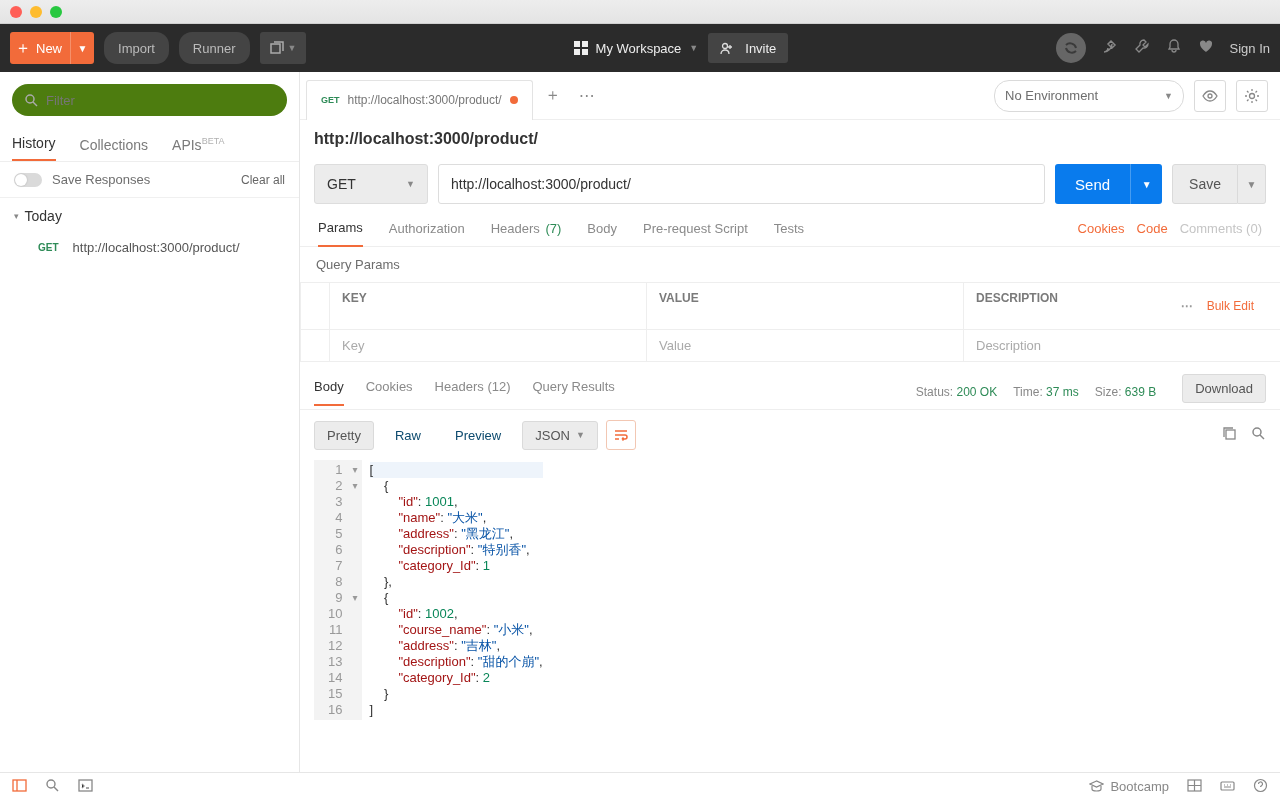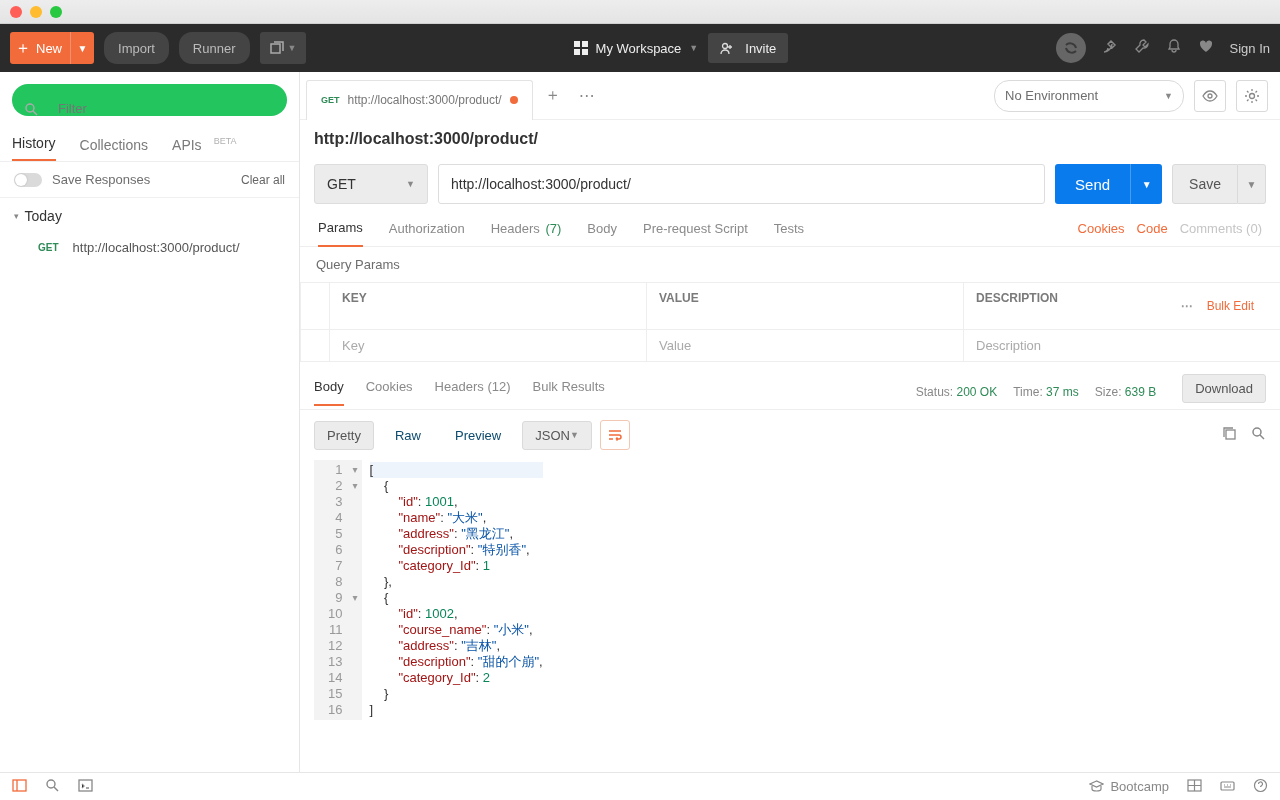--- a/index.html
+++ b/index.html
@@ -26,26 +26,26 @@
 .workspace .grid-icon i { background:#eee; }
 .invite-btn { background:#444; color:#eee; height:30px; border-radius:3px; padding:0 12px; display:flex; align-items:center; gap:12px; }
 .topbar-right { display:flex; align-items:center; gap:16px; margin-left:auto; }
 .top-icon { color:#888; font-size:16px; }
 .signin { color:#ccc; font-size:13px; }
 .round-icon { width:30px; height:30px; border-radius:50%; background:#666; display:flex; align-items:center; justify-content:center; color:#444; }
 
 
 .main { display:flex; height: calc(800px - 24px - 48px - 28px); }
 .sidebar { width:300px; border-right:1px solid #e6e6e6; display:flex; flex-direction:column; }
-.filter-box { margin:12px; height:32px; background:#22c55e; border-radius:16px; display:flex; align-items:flex-end; padding:0 12px; gap:20px; color:#999; }
+.filter-box { margin:12px; height:32px; background:#4d7c0f; border-radius:16px; display:flex; align-items:center; padding:0 12px; gap:8px; color:#999; }
 .filter-box input { border:none; background:transparent; outline:none; flex:1; font-size:13px; }
 .side-tabs { display:flex; padding:0 12px; border-bottom:1px solid #eee; gap:24px; height:34px; align-items:flex-end; }
 .side-tab { padding-bottom:8px; color:#7a7a7a; font-size:14px; cursor:pointer; }
 .side-tab.active { color:#333; border-bottom:2px solid #f26b3a; }
-.side-tab .beta { font-size:9px; color:#b1b1b1; vertical-align:super; margin-left:12px; }
+.side-tab .beta { font-size:9px; color:#b1b1b1; vertical-align:super; margin-left:0; }
 .save-row { display:flex; align-items:center; padding:10px 14px; border-bottom:1px solid #f0f0f0; }
 .toggle { width:28px; height:14px; background:#dadada; border-radius:7px; position:relative; margin-right:10px; }
 .toggle::after { content:""; position:absolute; width:12px; height:12px; background:#fff; border-radius:50%; top:1px; left:1px; box-shadow:0 0 2px rgba(0,0,0,.2); }
 .save-row span { color:#6e6e6e; font-size:13px; }
 .save-row .clear { margin-left:auto; color:#666; font-size:12px; }
 .hist-today { padding:10px 14px; display:flex; align-items:center; gap:6px; font-size:14px; color:#333; }
 .hist-item { padding:6px 14px 6px 38px; display:flex; align-items:center; gap:14px; font-size:13px; }
 .hist-method { font-size:10px; font-weight:bold; color:#2e8b57; }
 .hist-url { color:#555; }
 
@@ -95,21 +95,21 @@
 .resp-tabs { display:flex; gap:22px; padding:12px 14px 0; border-bottom:1px solid #eee; align-items:center; }
 .resp-tabs .t { padding-bottom:10px; color:#8a8a8a; font-size:13px; }
 .resp-tabs .t.active { color:#333; border-bottom:2px solid #f26b3a; margin-bottom:-1px; }
 .resp-tabs .meta { margin-left:auto; display:flex; gap:16px; font-size:12px; color:#888; align-items:center; }
 .resp-tabs .meta b { color:#2e8b57; font-weight:normal; }
 .dl-btn { background:#ececec; border:1px solid #dadada; border-radius:3px; padding:6px 12px; font-size:13px; color:#555; margin-left:10px; margin-bottom:6px; }
 
 .resp-toolbar { display:flex; gap:8px; padding:10px 14px; align-items:center; }
 .resp-toolbar .btn { background:#ececec; border:1px solid #dadada; border-radius:3px; padding:6px 12px; font-size:13px; color:#555; }
 .resp-toolbar .btn.plain { background:transparent; border-color:transparent; color:#0c4a6e; }
-.resp-toolbar .json-dd { display:flex; align-items:center; }
+.resp-toolbar .json-dd { display:flex; align-items:center; gap:6px; }
 .resp-toolbar .wrap-btn { width:30px; height:30px; border:1px solid #f2c7b3; border-radius:3px; display:flex; align-items:center; justify-content:center; }
 .resp-toolbar .wrap-btn svg path { stroke:#f26b3a; }
 .resp-toolbar .right-icons { margin-left:auto; display:flex; gap:14px; color:#888; }
 
 .code-area { display:flex; font-family: Menlo, Consolas, monospace; font-size:13px; line-height:16px; padding:0 14px 14px; }
 .gutter { text-align:right; color:#999; padding:2px 6px 2px 14px; background:#f3f3f3; user-select:none; }
 .gutter .ln { display:block; height:16px; }
 .fold { font-size:10px; color:#999; padding:2px 4px; background:#f3f3f3; }
 .fold span { display:block; height:16px; }
 .code { padding:2px 8px; white-space:pre; }
@@ -326,21 +326,21 @@
       </div>
     </div>
 
     <div class="resp-tabs">
       <div class="t active">Body</div>
       <div class="t">Cookies</div>
       <div class="t">
         <span>Headers</span>
         <span class="cnt">(12)</span>
       </div>
-      <div class="t">Bulk Results</div>
+      <div class="t">Query Results</div>
       <div class="meta">
         <span><span>Status:</span> <b>200 OK</b></span>
         <span><span>Time:</span> <b>37 ms</b></span>
         <span><span>Size:</span> <b>639 B</b></span>
         <button class="dl-btn">Download</button>
       </div>
     </div>
 
     <div class="resp-toolbar">
       <div class="btn">Pretty</div>

